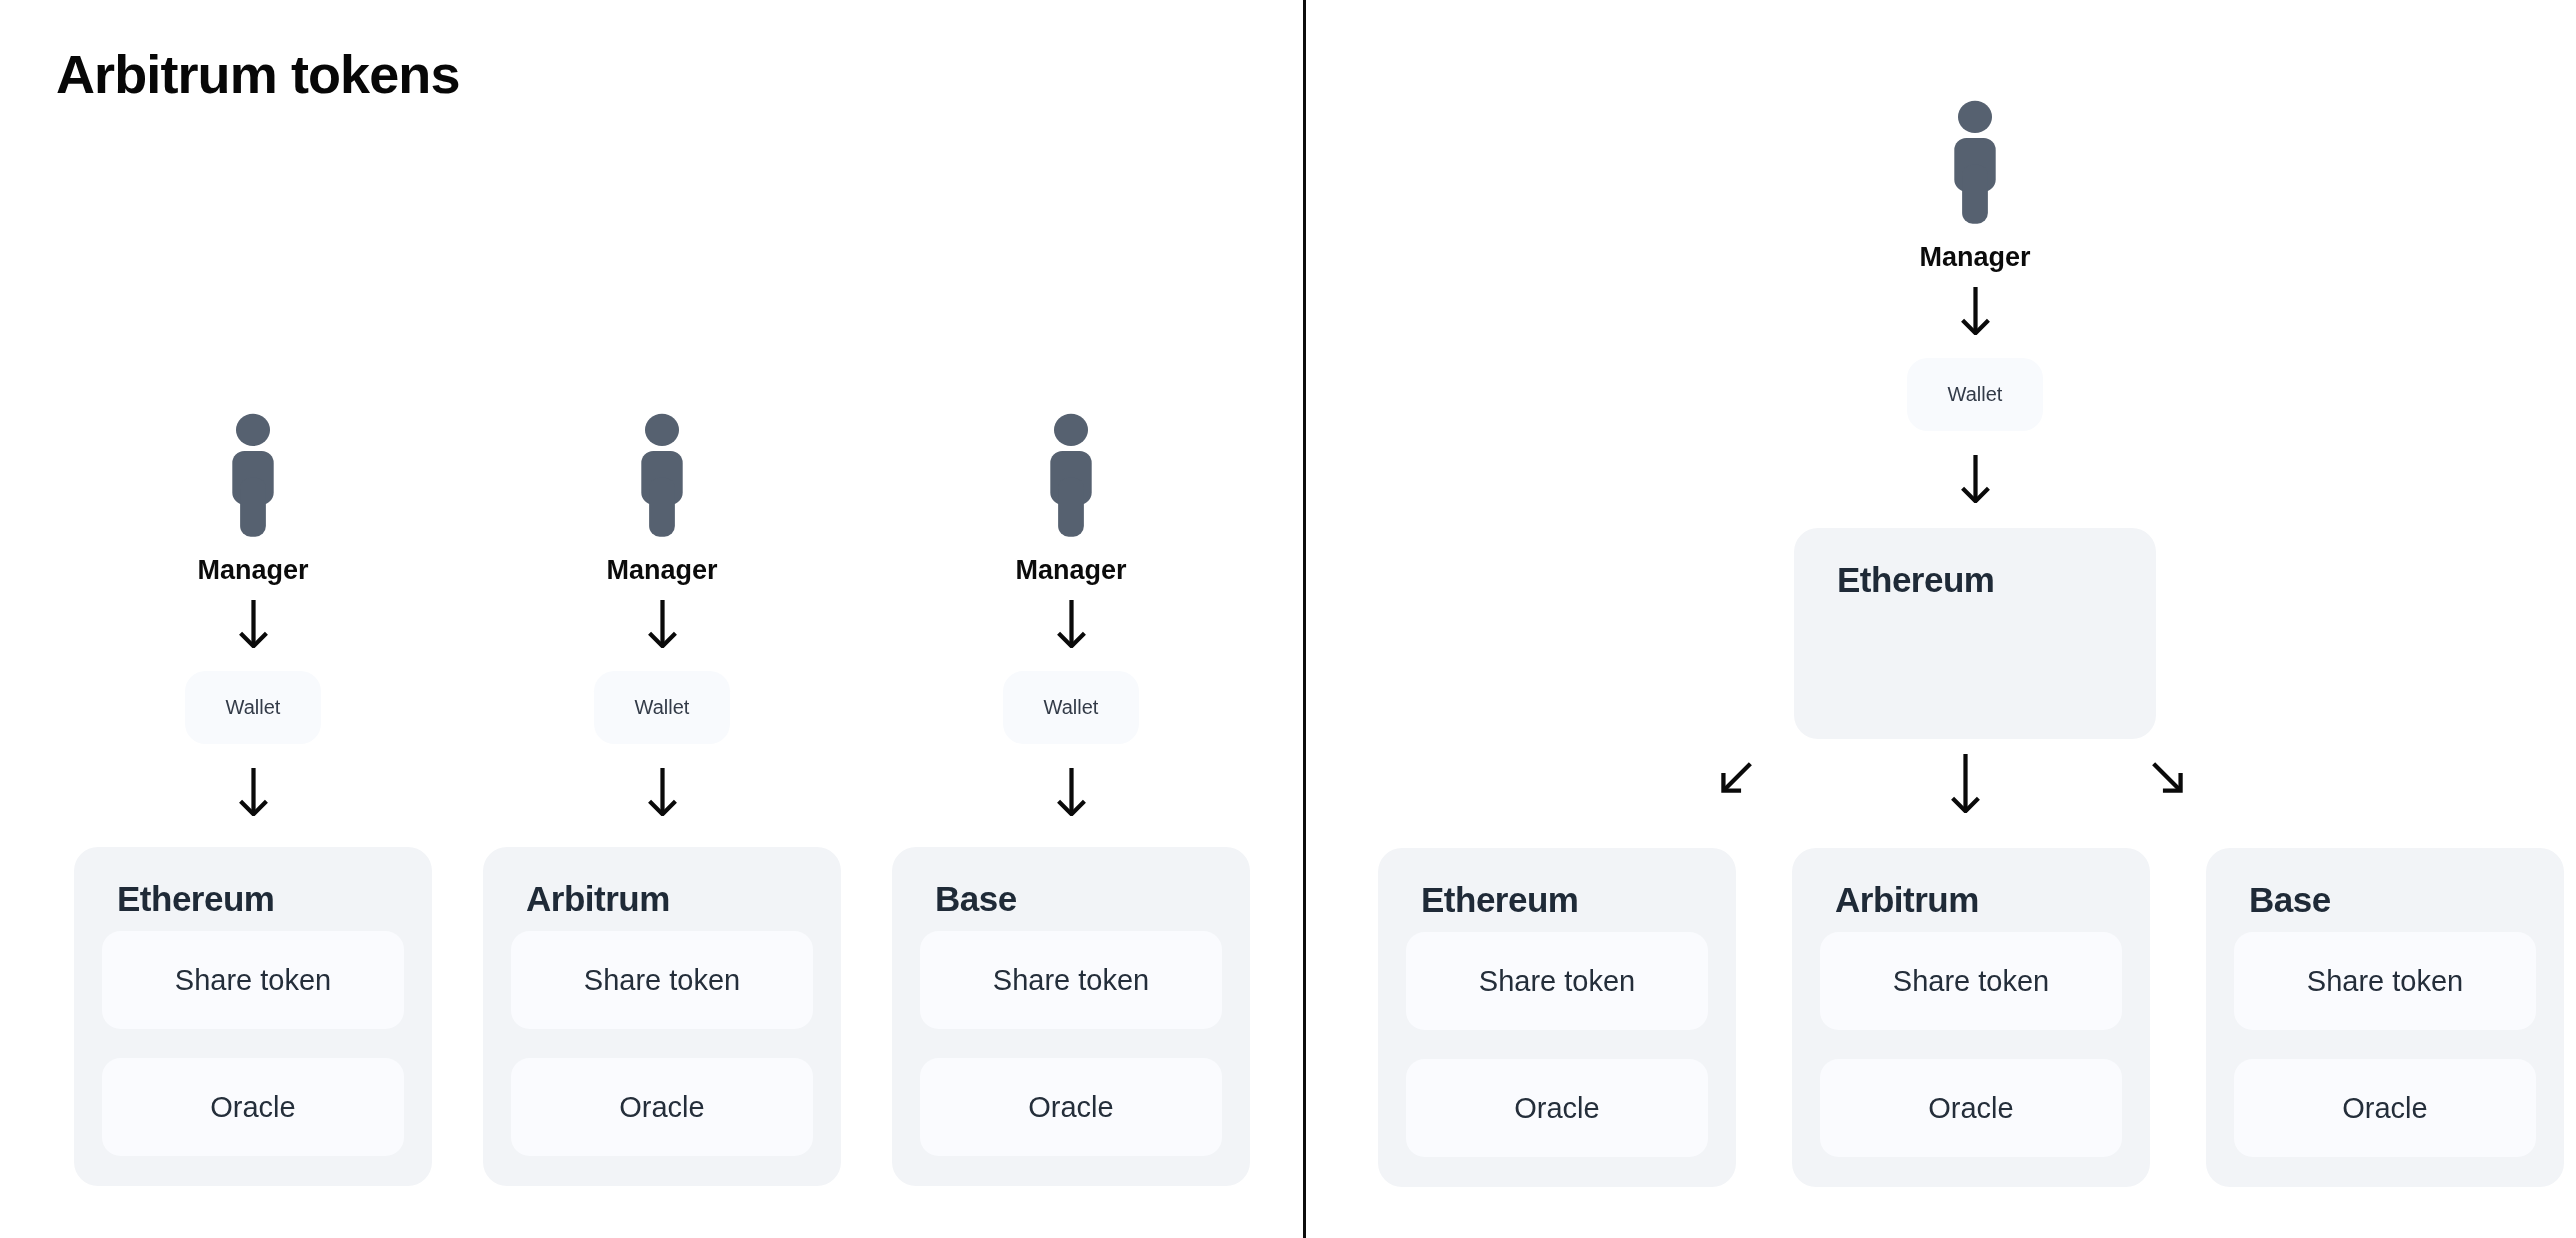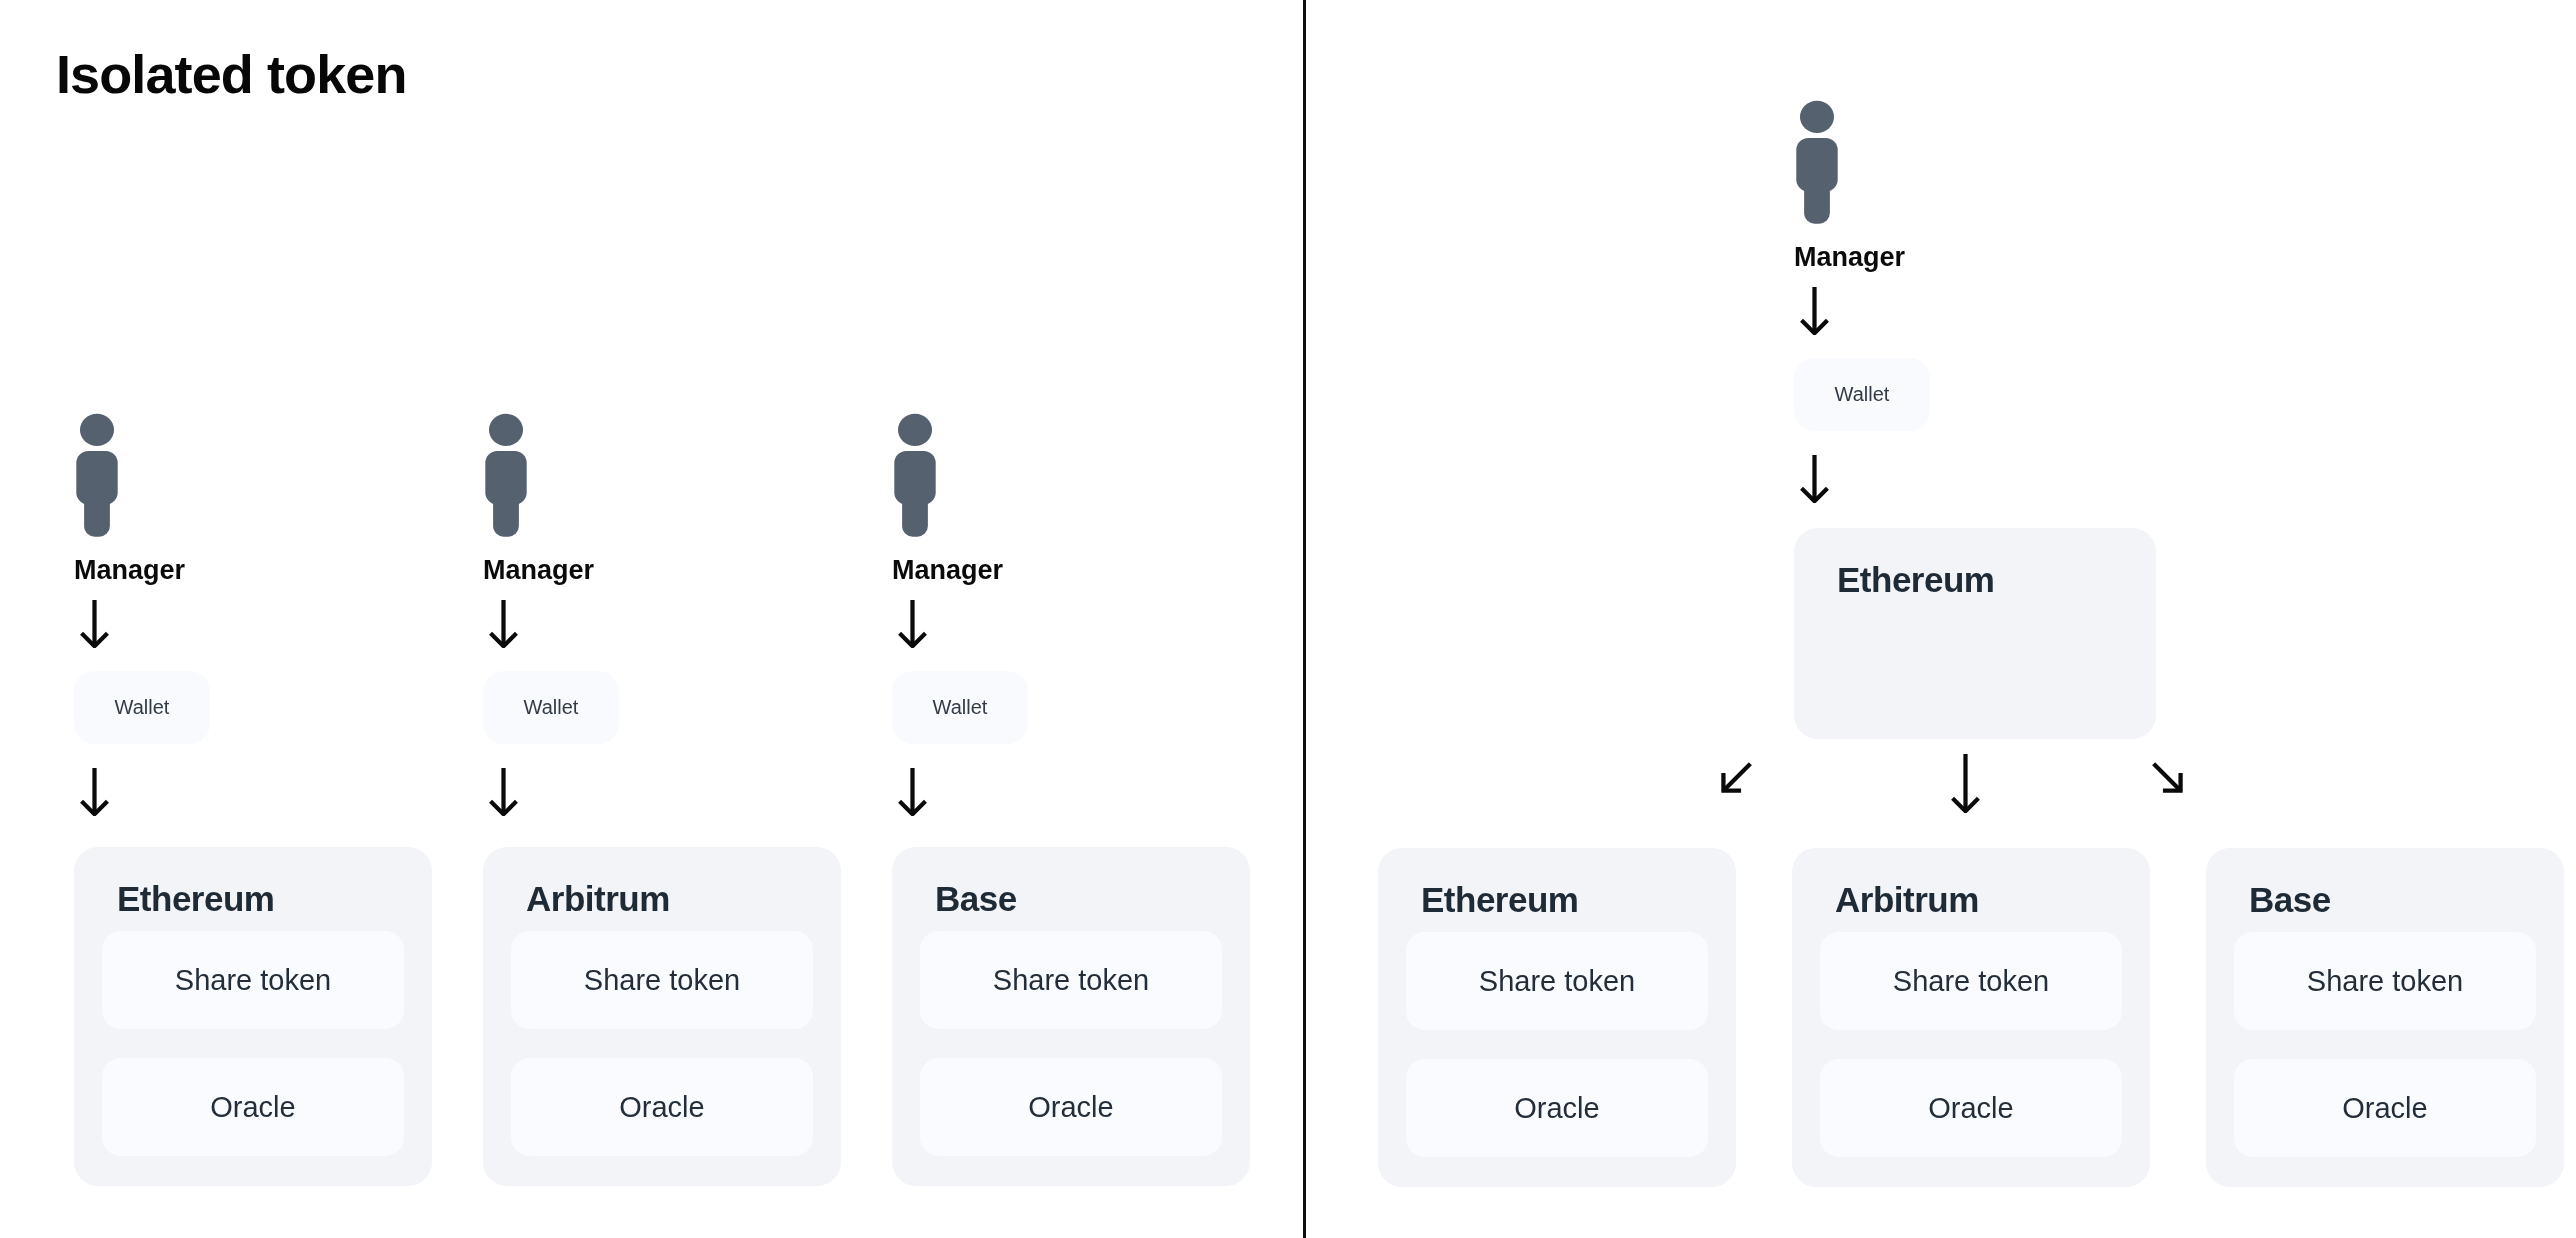--- a/index.html
+++ b/index.html
@@ -33,21 +33,21 @@
   .panel.right{left:1306px;width:1270px;}
   .panel-title{
     position:absolute;top:43px;
     font-size:54px;font-weight:700;letter-spacing:-0.9px;
     color:var(--heading);
   }
   .panel.left .panel-title{left:56px;}
   .panel.right .panel-title{left:73px;}
 
   
-  .stack{display:flex;flex-direction:column;align-items:flex-start;}
+  .stack{display:flex;flex-direction:column;align-items:center;}
 
   .columns{
     position:absolute;left:74px;top:413px;
     display:flex;gap:51px;
   }
   .iso-column{width:358px;}
 
   .person{width:46px;height:124px;display:block;}
   .person ellipse,.person rect{fill:var(--person_icon);}
 
@@ -107,21 +107,21 @@
   .chains-row{
     position:absolute;left:72px;top:848px;
     display:flex;gap:56px;
   }
   .chains-row .chain-card{margin-top:0;}
 </style>
 </head>
 <body>
 
 <div class="panel left">
-  <h1 class="panel-title">Isolated token</h1>
+  <h1 class="panel-title">Arbitrum tokens</h1>
 
   <div class="columns">
 
     <div class="iso-column stack">
       <svg class="person" viewBox="0 0 50 134">
         <ellipse cx="25" cy="18" rx="18.5" ry="17.5"></ellipse>
         <rect x="2.5" y="41" width="45" height="58" rx="13"></rect>
         <rect x="11" y="70" width="28" height="64" rx="11.5"></rect>
       </svg>
       <div class="manager-label">Manager</div>

